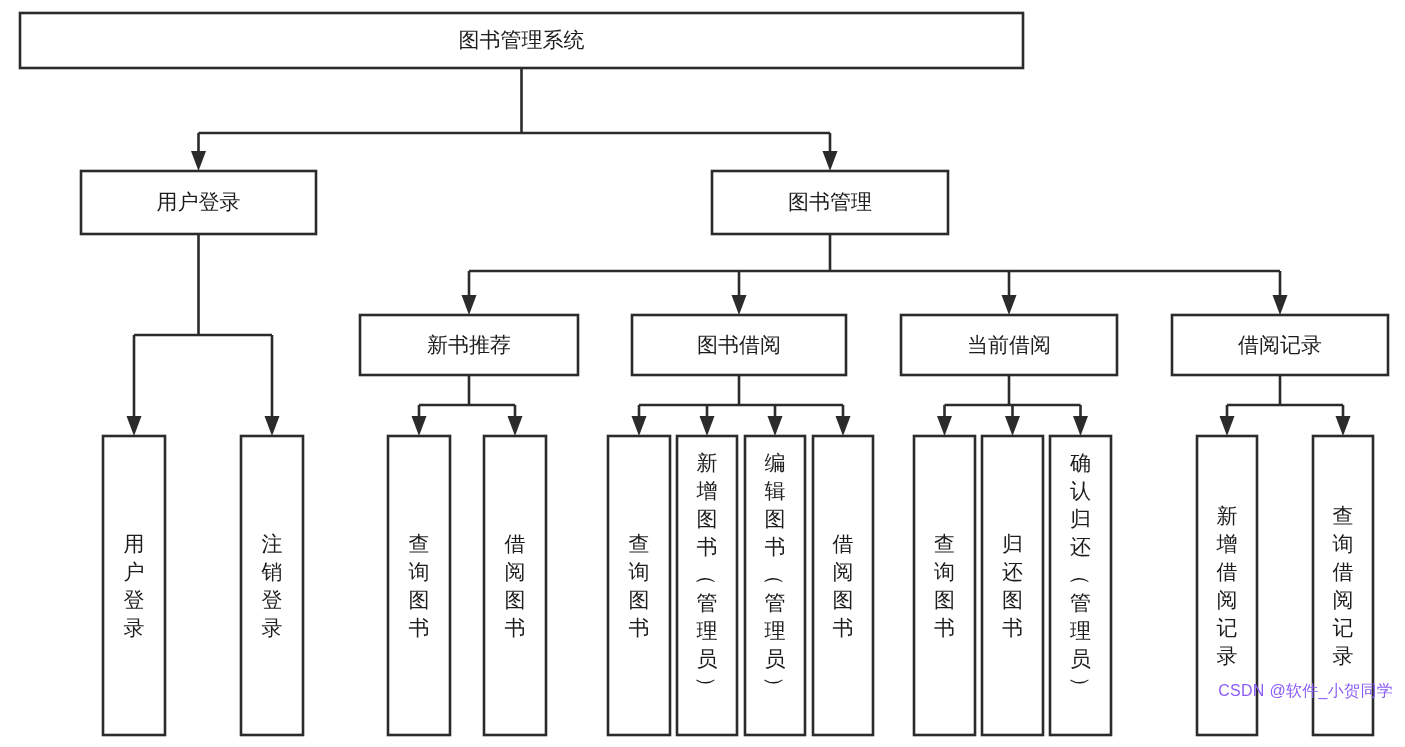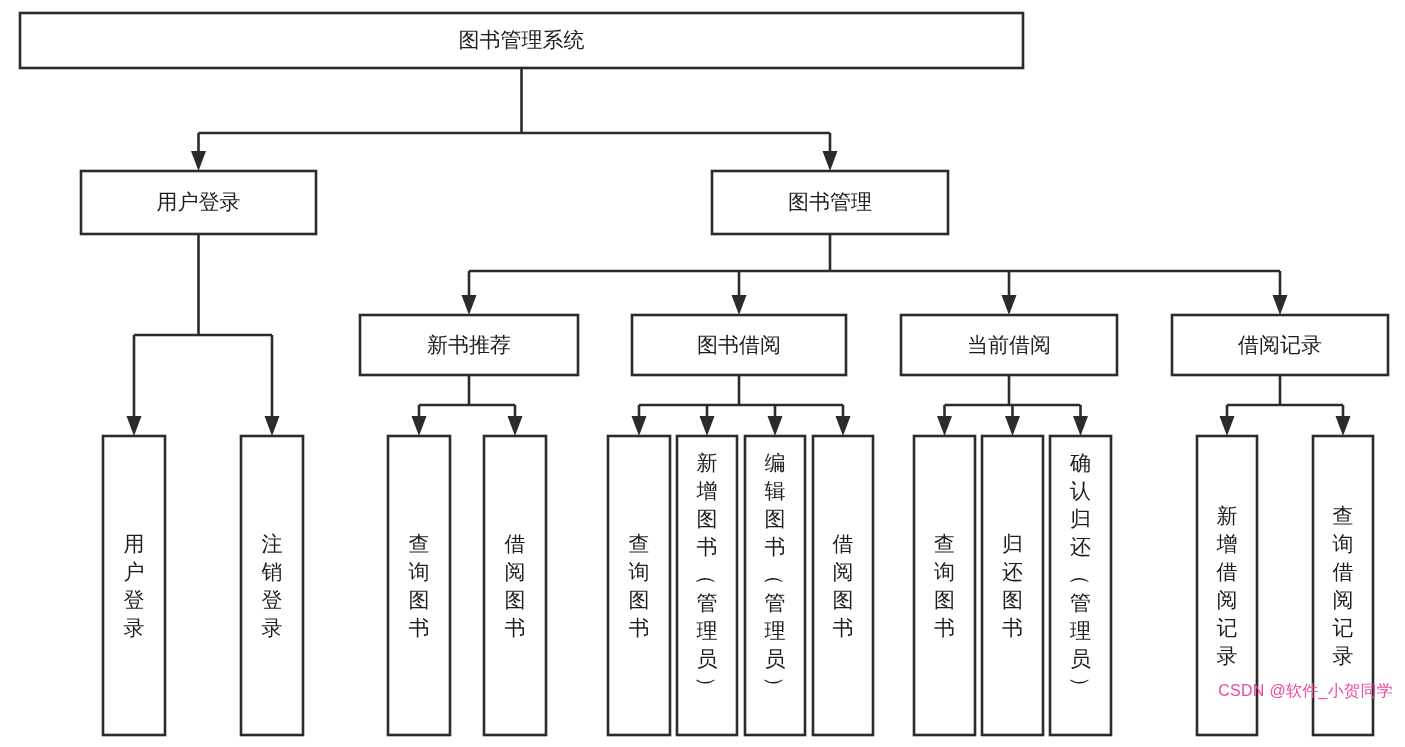--- a/index.html
+++ b/index.html
@@ -54,21 +54,21 @@
     font-size: 21px;
     fill: #1d1d1d;
     text-anchor: middle;
   }
   .watermark {
     position: absolute;
     right: 12px;
     bottom: 4px;
     font-family: "Liberation Sans", "DejaVu Sans", sans-serif;
     font-size: 16px;
-    color: #ec4899;
+    color: #8b5cf6;
     white-space: nowrap;
     letter-spacing: 0.3px;
     user-select: none;
   }
 </style>
 </head>
 <body>
 
 <div id="diagram-root">
   <svg class="diagram" viewBox="0 0 1405 747">

